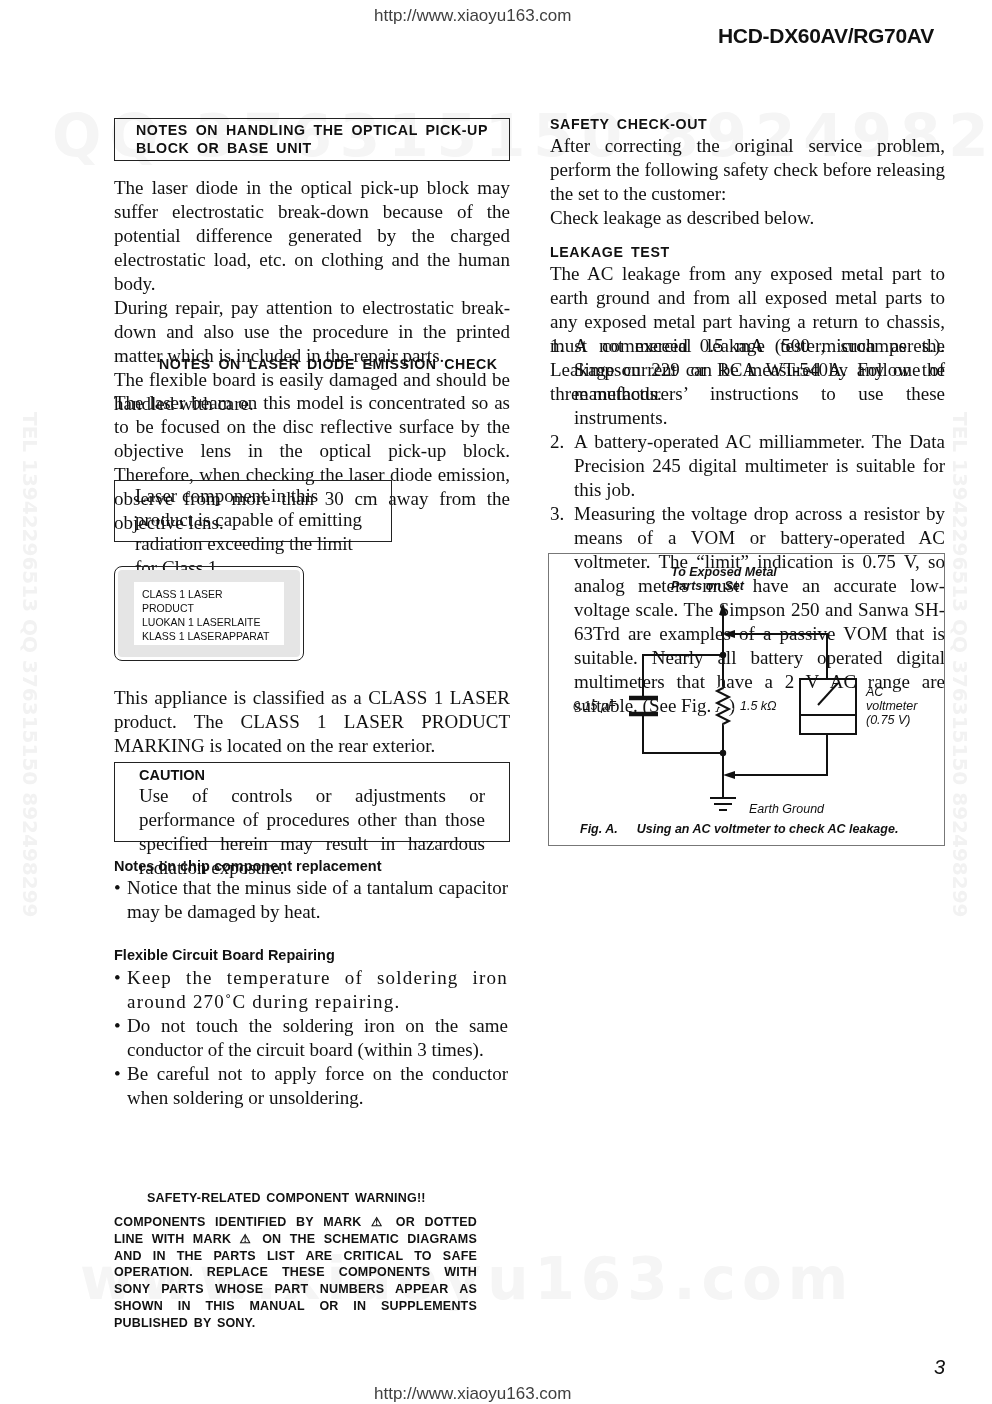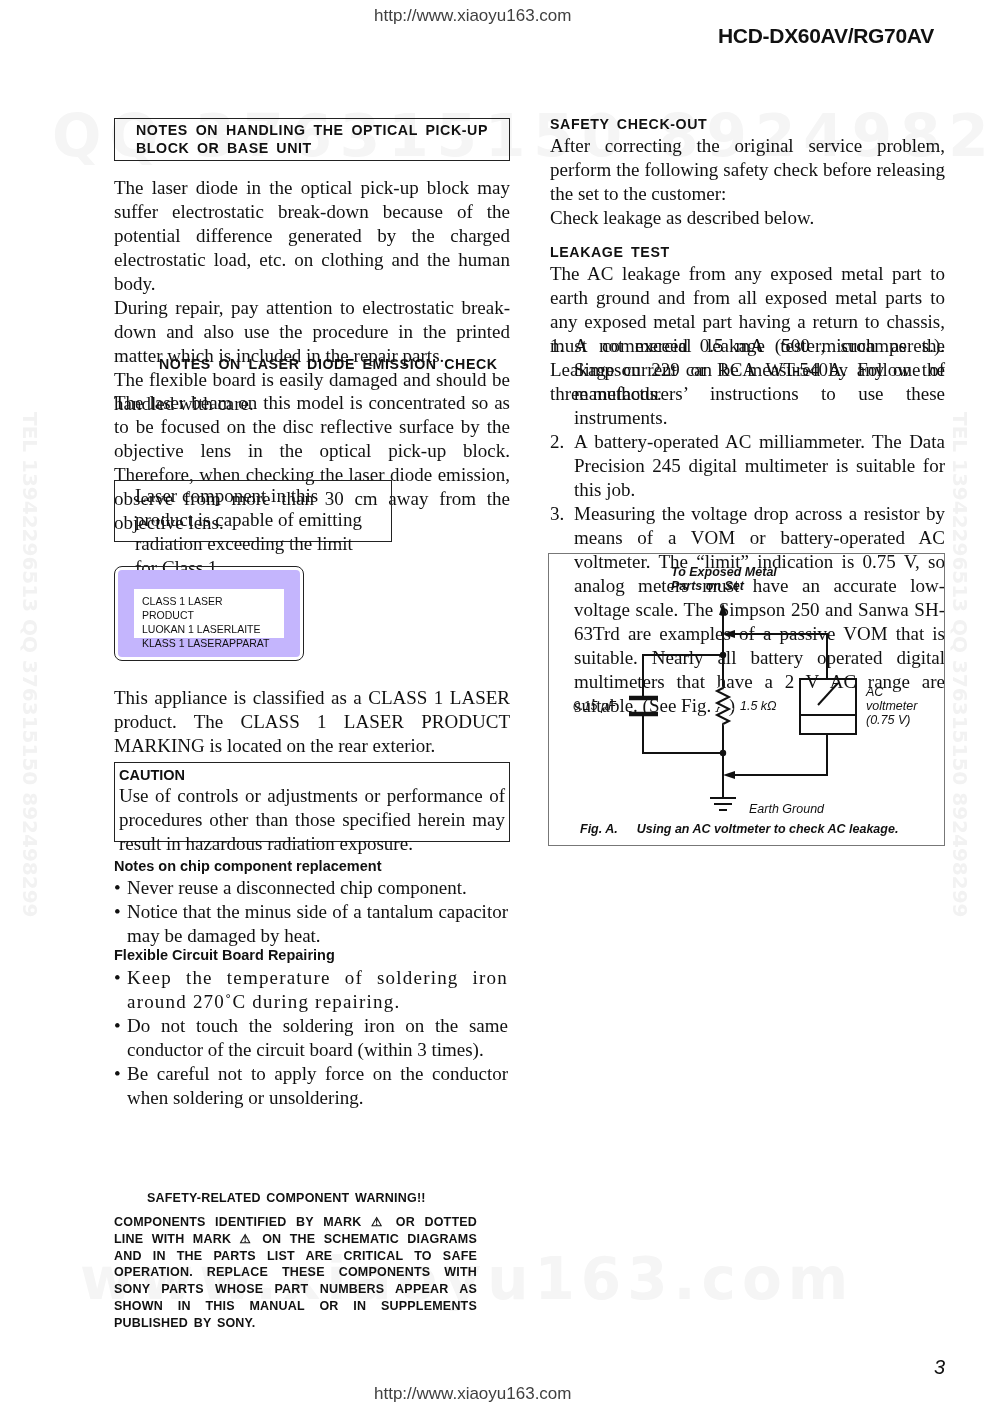--- a/index.html
+++ b/index.html
@@ -13,21 +13,21 @@
   .h-bold { font-family:"Liberation Sans", sans-serif; font-weight:bold; font-size:14.2px; letter-spacing:0.6px; word-spacing:3px; }
   .h-mixed { font-family:"Liberation Sans", sans-serif; font-weight:bold; font-size:14.5px; }
   .box { border:1.6px solid #222; box-sizing:border-box; }
   ul.bul { list-style:none; margin:0; padding:0; }
   ul.bul li { position:relative; padding-left:13px; text-align:justify; }
   ul.bul li::before { content:"\2022"; position:absolute; left:0; }
   ol.num { list-style:none; margin:0; padding:0; }
   ol.num li { position:relative; padding-left:24px; text-align:justify; }
   ol.num li .n { position:absolute; left:0; }
   .laser-label { border:1.4px solid #222; border-radius:8px; padding:3px; box-sizing:border-box; }
-  .laser-inner { background:#c4b5fd; border-radius:4px; width:100%; height:100%; box-sizing:border-box; padding:19px 16px; }
+  .laser-inner { background:#e5e5e5; border-radius:4px; width:100%; height:100%; box-sizing:border-box; padding:12px 16px; }
   .laser-text { background:#fff; height:100%; box-sizing:border-box; padding:5px 8px; font-family:"Liberation Sans", sans-serif; font-size:10.5px; line-height:14px; }
   .warn { font-family:"Liberation Sans", sans-serif; font-weight:bold; font-size:12.5px; line-height:16.8px; text-align:justify; letter-spacing:0.2px; }
   .wm { color:#f3f3f3; font-family:"DejaVu Sans", sans-serif; font-weight:bold; white-space:nowrap; }
   .fig-text { font-family:"Liberation Sans", sans-serif; font-style:italic; font-size:12.5px; line-height:14px; }
 </style>
 </head>
 <body>
 
 <div class="abs wm" style="left:52px; top:102px; font-size:58px; color:#f5f5f5; letter-spacing:8px;">QQ 376315150 892498299</div>
 <div class="abs wm" style="left:80px; top:1245px; font-size:58px; color:#f5f5f5; letter-spacing:6px;">www.xiaoyu163.com</div>
@@ -60,28 +60,27 @@
     <div class="laser-text">
       <div>CLASS 1 LASER PRODUCT</div>
       <div>LUOKAN 1 LASERLAITE</div>
       <div>KLASS 1 LASERAPPARAT</div>
     </div>
   </div>
 </div>
 
 <div class="abs body" style="left:114px; top:686px; width:396px;">This appliance is classified as a CLASS 1 LASER product. The CLASS 1 LASER PRODUCT MARKING is located on the rear exterior.</div>
 
-<div class="abs box" style="left:114px; top:762px; width:396px; height:80px; padding:3px 4px;">
+<div class="abs box" style="left:114px; top:762px; width:396px; height:80px; padding:3px 24px;">
   <div class="h-mixed" style="line-height:18px;">CAUTION</div>
   <div class="body">Use of controls or adjustments or performance of procedures other than those specified herein may result in hazardous radiation exposure.</div>
 </div>
 
 <div class="abs h-mixed" style="left:114px; top:858px;">Notes on chip component replacement</div>
 <ul class="abs bul body" style="left:114px; top:876px; width:394px;">
-  <li>Never reuse a disconnected chip component.</li>
   <li>Notice that the minus side of a tantalum capacitor may be damaged by heat.</li>
 </ul>
 
 <div class="abs h-mixed" style="left:114px; top:947px;">Flexible Circuit Board Repairing</div>
 <ul class="abs bul body" style="left:114px; top:966px; width:394px;">
   <li style="letter-spacing:1.2px;">Keep the temperature of soldering iron around 270˚C during repairing.</li>
   <li>Do not touch the soldering iron on the same conductor of the circuit board (within 3 times).</li>
   <li>Be careful not to apply force on the conductor when soldering or unsoldering.</li>
 </ul>
 

